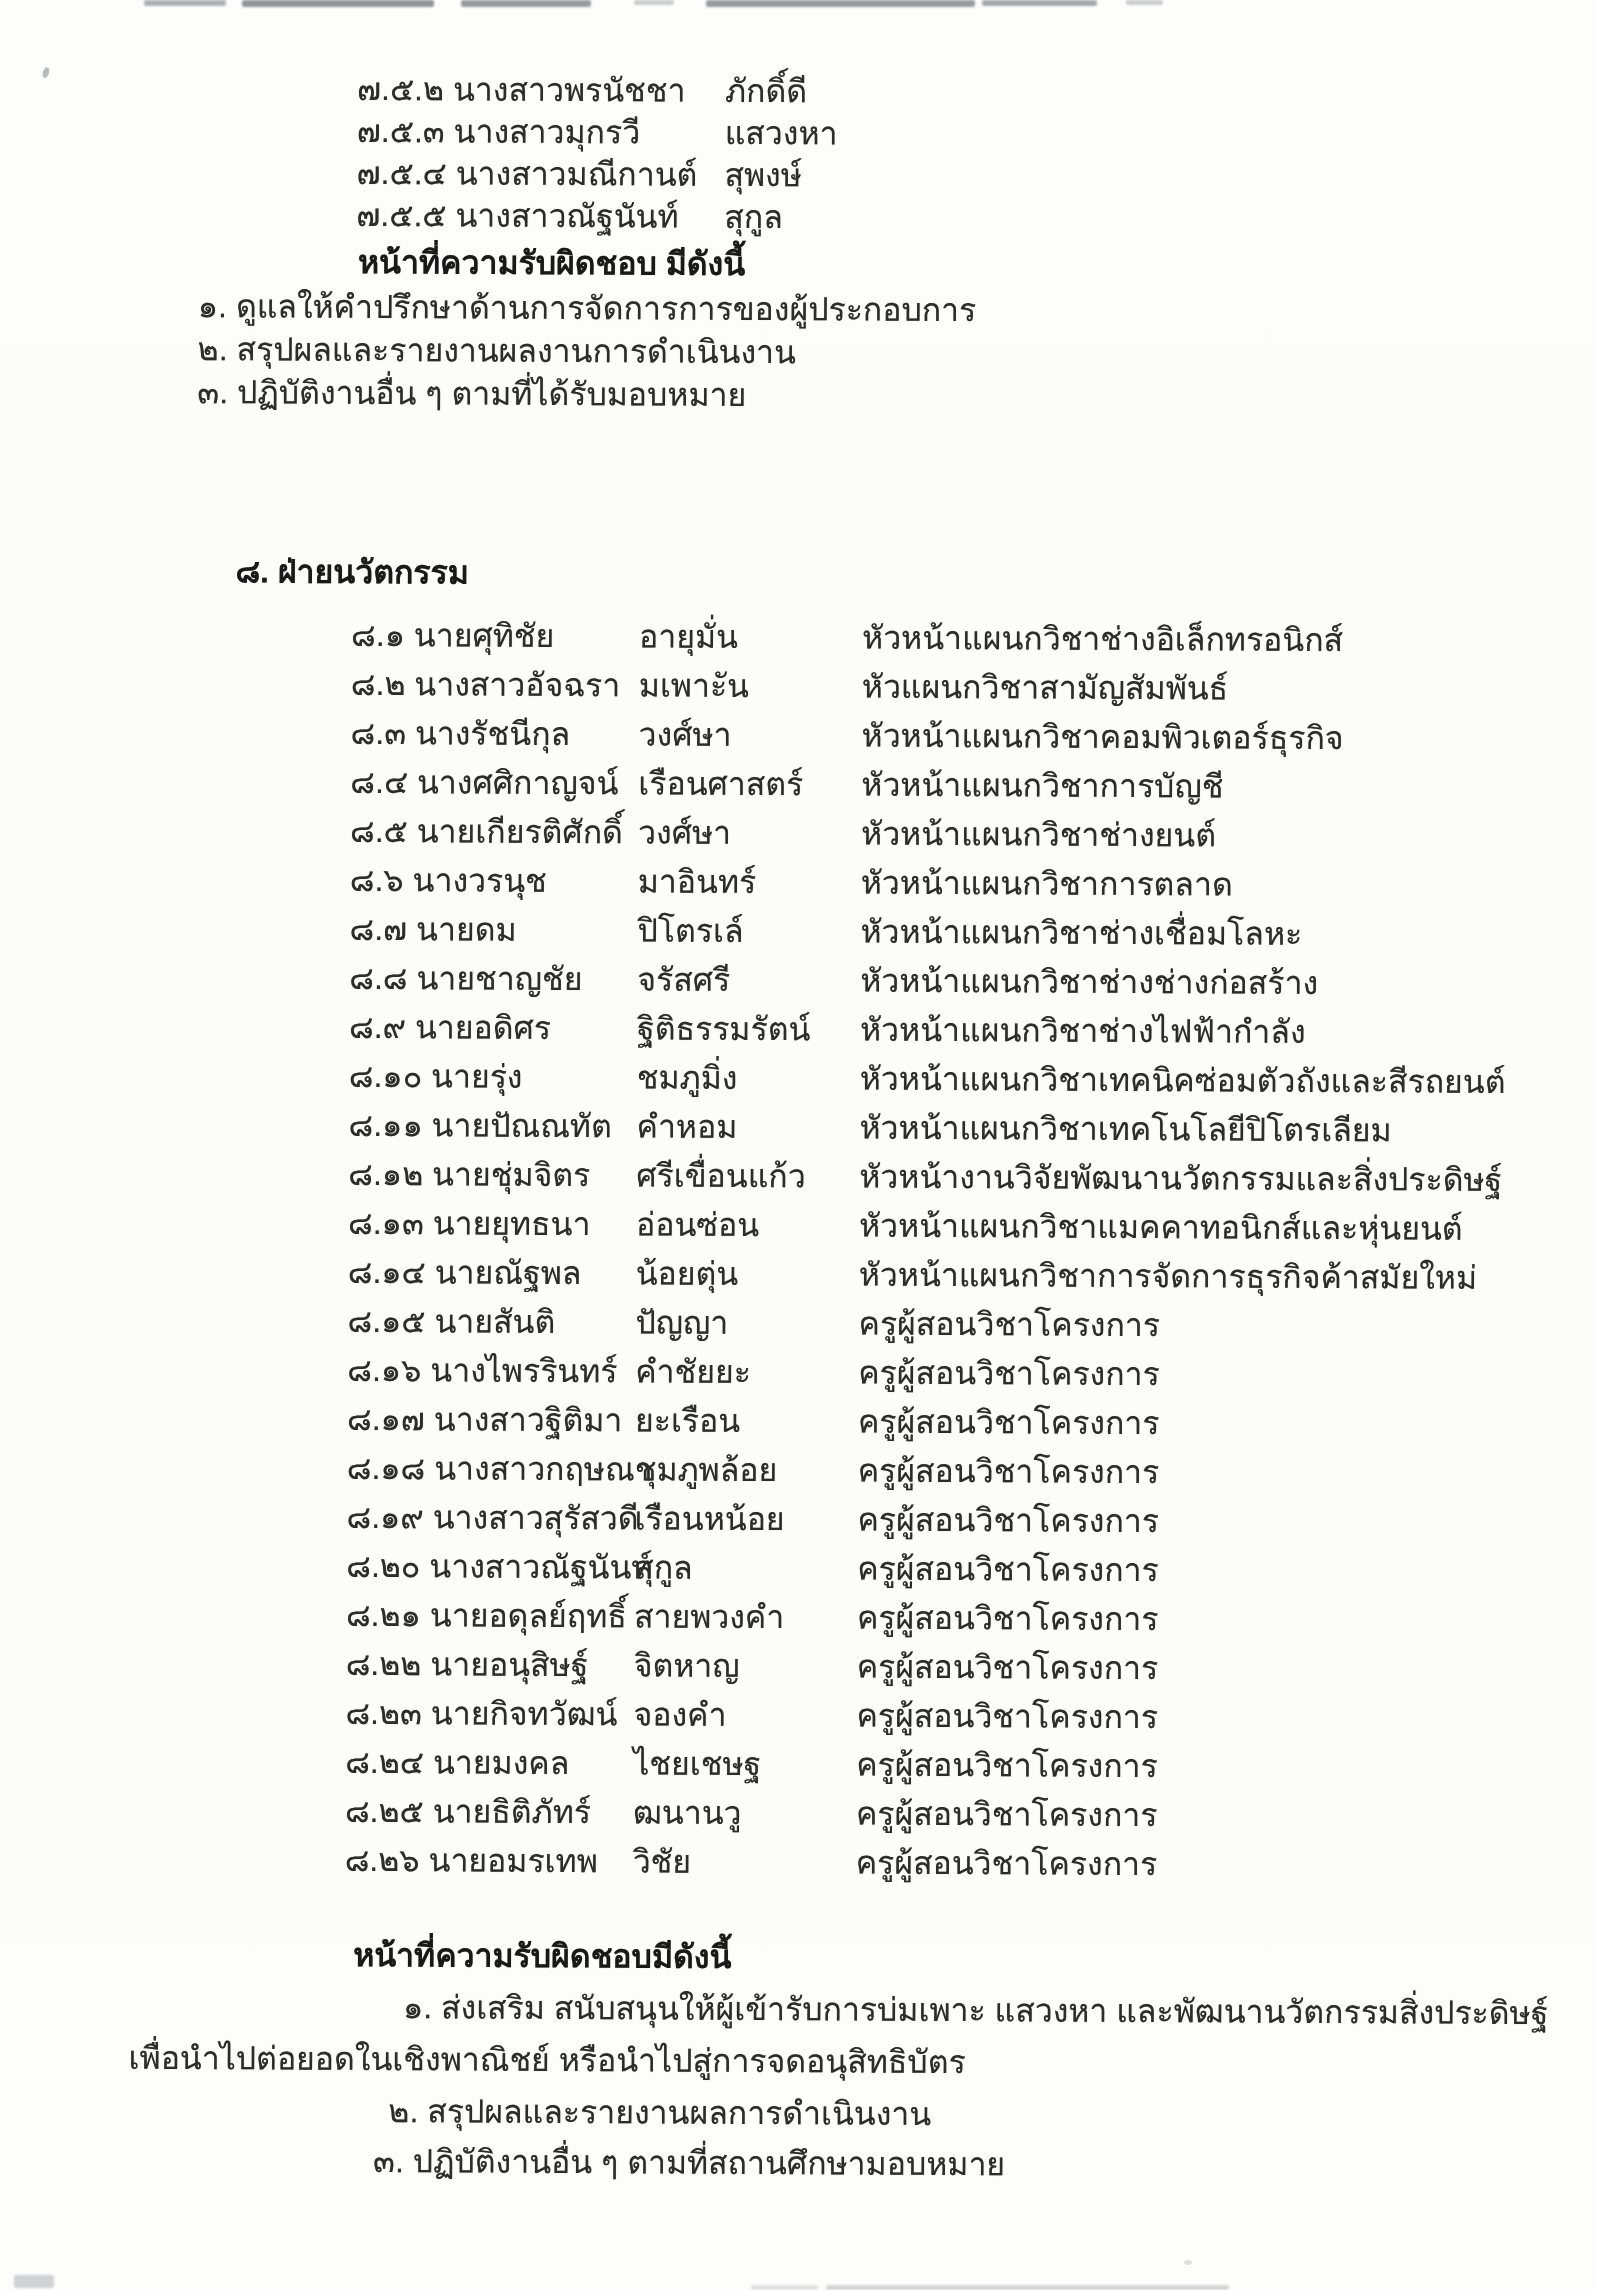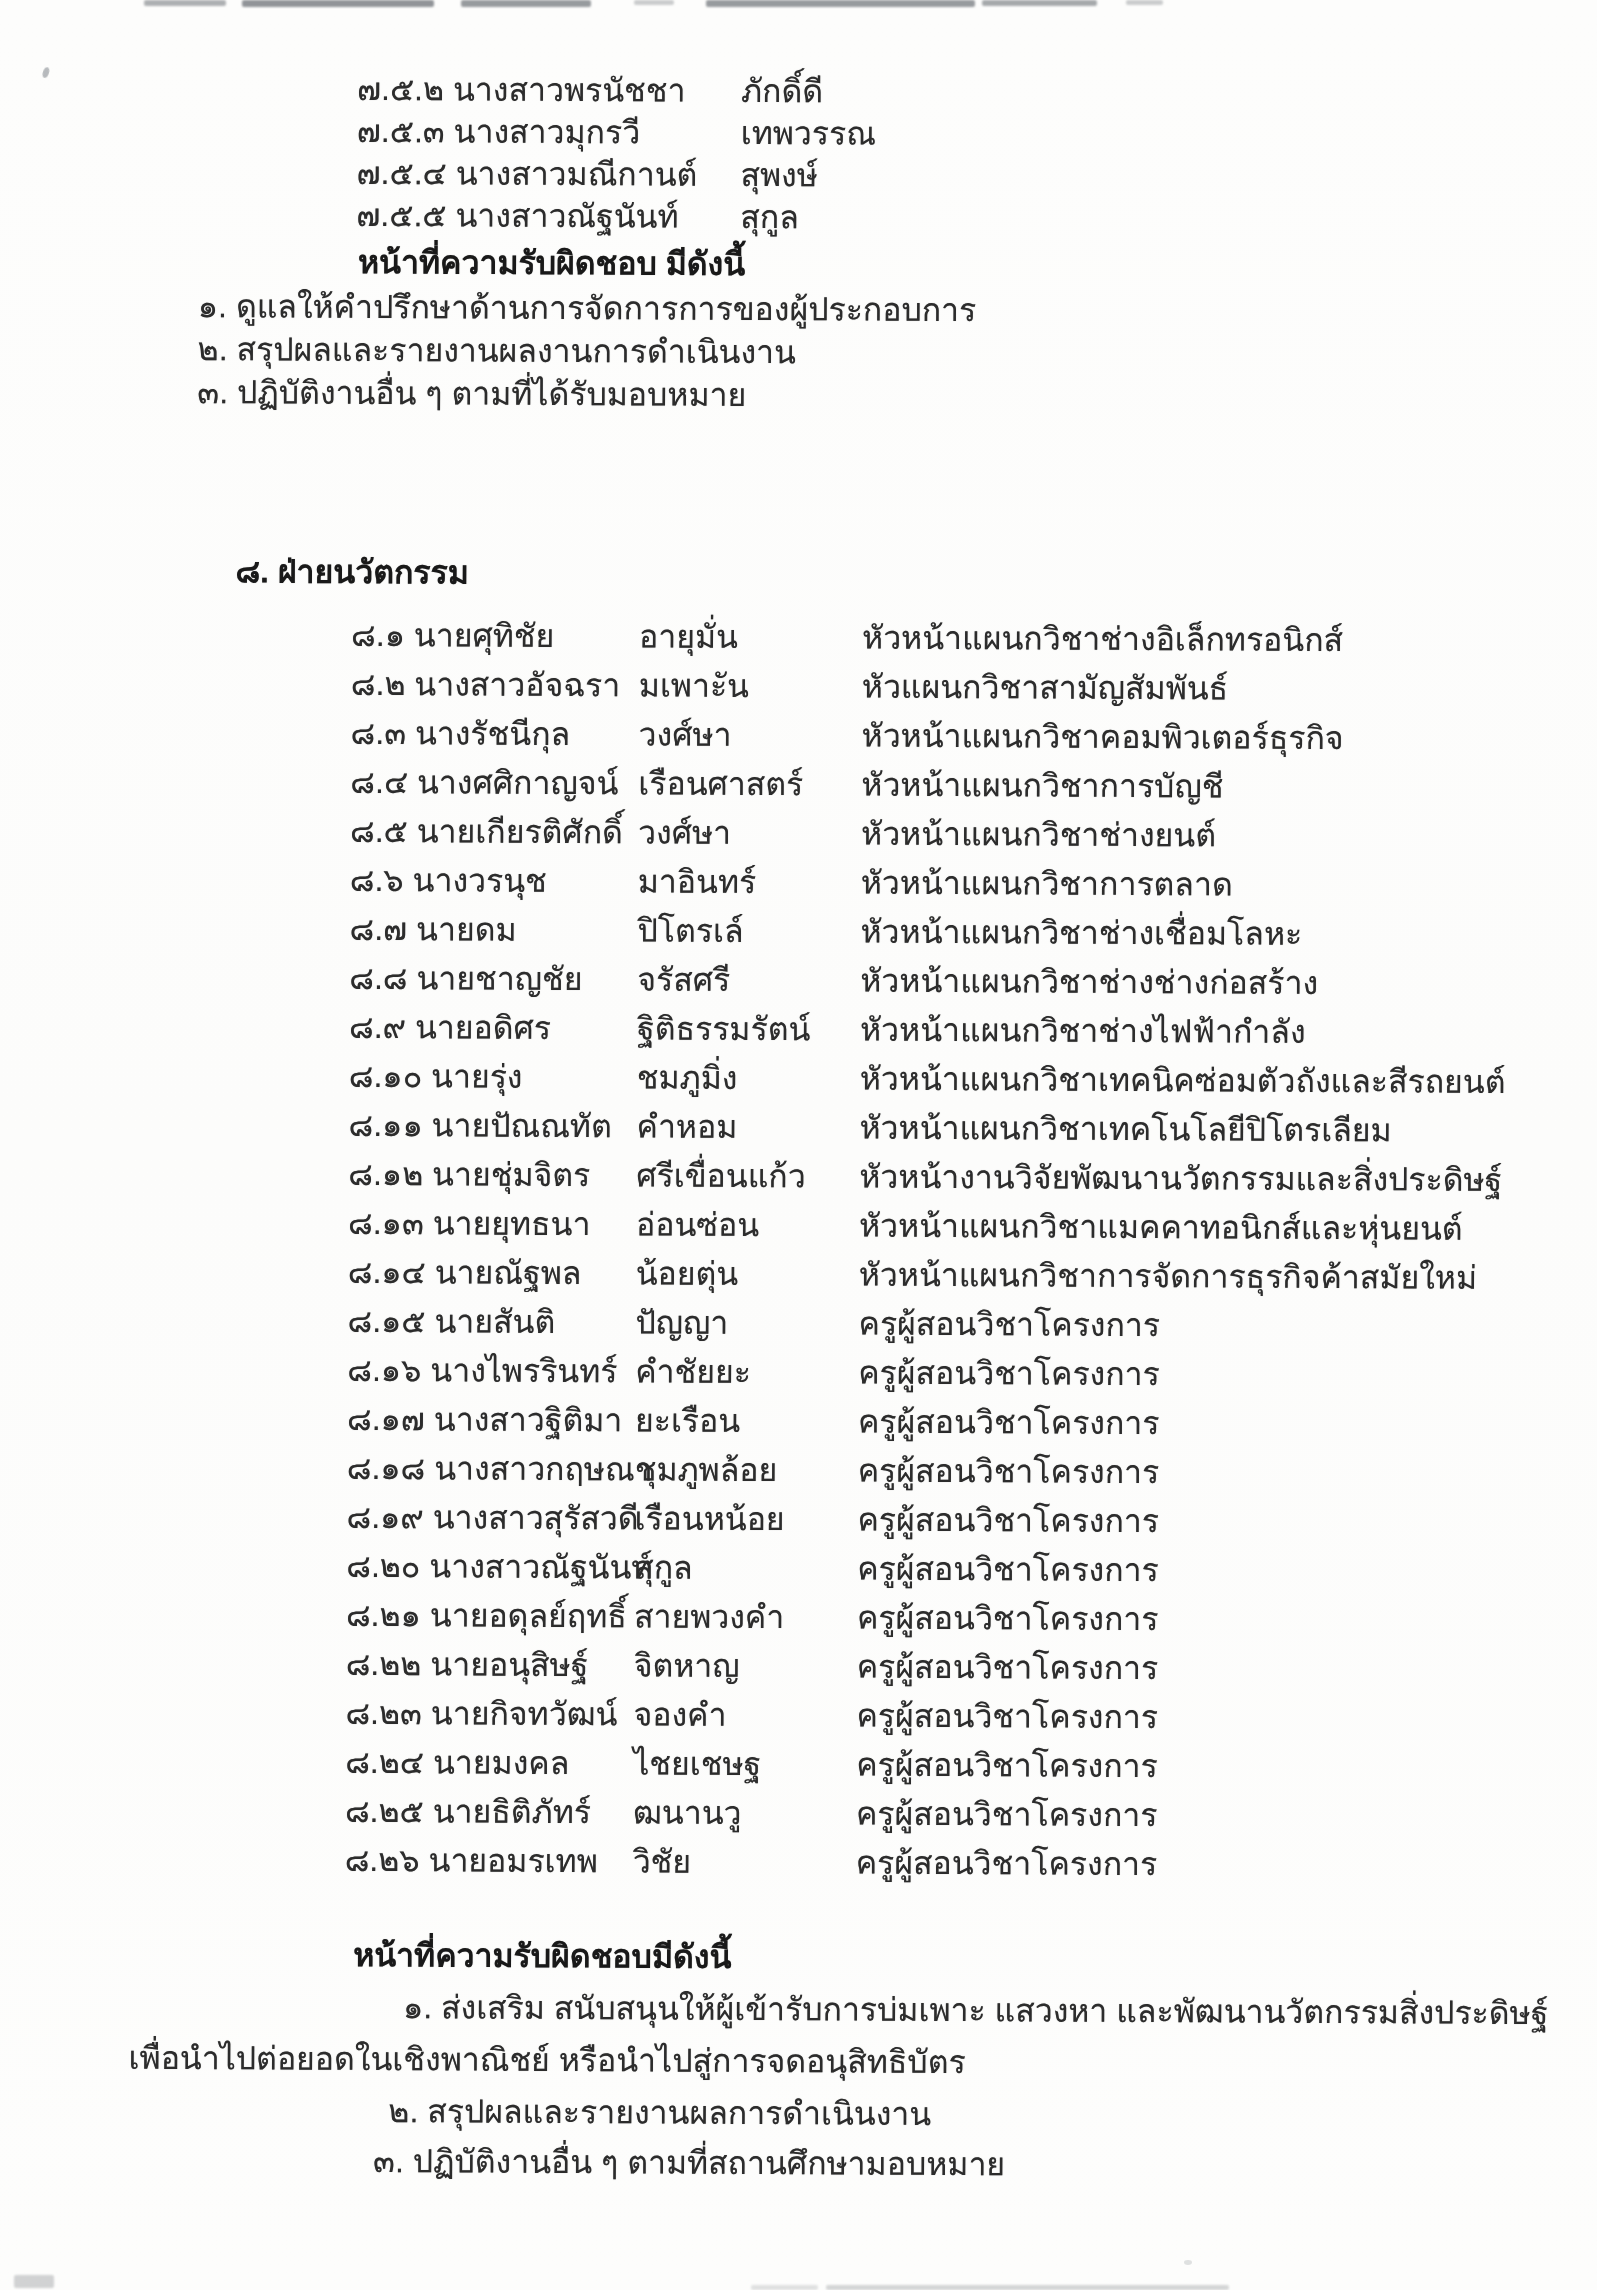--- a/index.html
+++ b/index.html
@@ -21,21 +21,21 @@
     font-size:32px;
     text-shadow:0 0 0.7px rgba(50,50,50,0.55);
     white-space:nowrap;
   }
   .abs{position:absolute;}
   .bold{font-weight:bold;color:#191919;}
   
   .m7-block{position:absolute;top:63px;left:0;width:100%;}
   .row7{position:relative;height:42px;}
   .row7 .c-name{position:absolute;left:357px;top:0;}
-  .row7 .c-surname{position:absolute;left:725px;top:0;margin-left:16px;}
+  .row7 .c-surname{position:absolute;left:725px;top:0;}
   
   .d1-block{position:absolute;top:281px;left:0;width:100%;}
   .rowd1{position:relative;height:43px;}
   .rowd1 span{position:absolute;left:199px;top:0;}
   
   .m8-block{position:absolute;top:609px;left:0;width:100%;}
   .row8{position:relative;height:49px;}
   .row8 .c-name{position:absolute;left:354px;top:0;}
   .row8 .c-surname{position:absolute;left:642px;top:0;}
   .row8 .c-pos{position:absolute;left:865px;top:0;}
@@ -74,21 +74,21 @@
 
   <div class="content">
 
     <div class="m7-block">
         <div class="row7">
           <span class="c-name">๗.๕.๒ นางสาวพรนัชชา</span>
           <span class="c-surname">ภักดิ์ดี</span>
         </div>
         <div class="row7">
           <span class="c-name">๗.๕.๓ นางสาวมุกรวี</span>
-          <span class="c-surname">เทพวรรณ</span>
+          <span class="c-surname">แสวงหา</span>
         </div>
         <div class="row7">
           <span class="c-name">๗.๕.๔ นางสาวมณีกานต์</span>
           <span class="c-surname">สุพงษ์</span>
         </div>
         <div class="row7">
           <span class="c-name">๗.๕.๕ นางสาวณัฐนันท์</span>
           <span class="c-surname">สุกูล</span>
         </div>
       </div>

